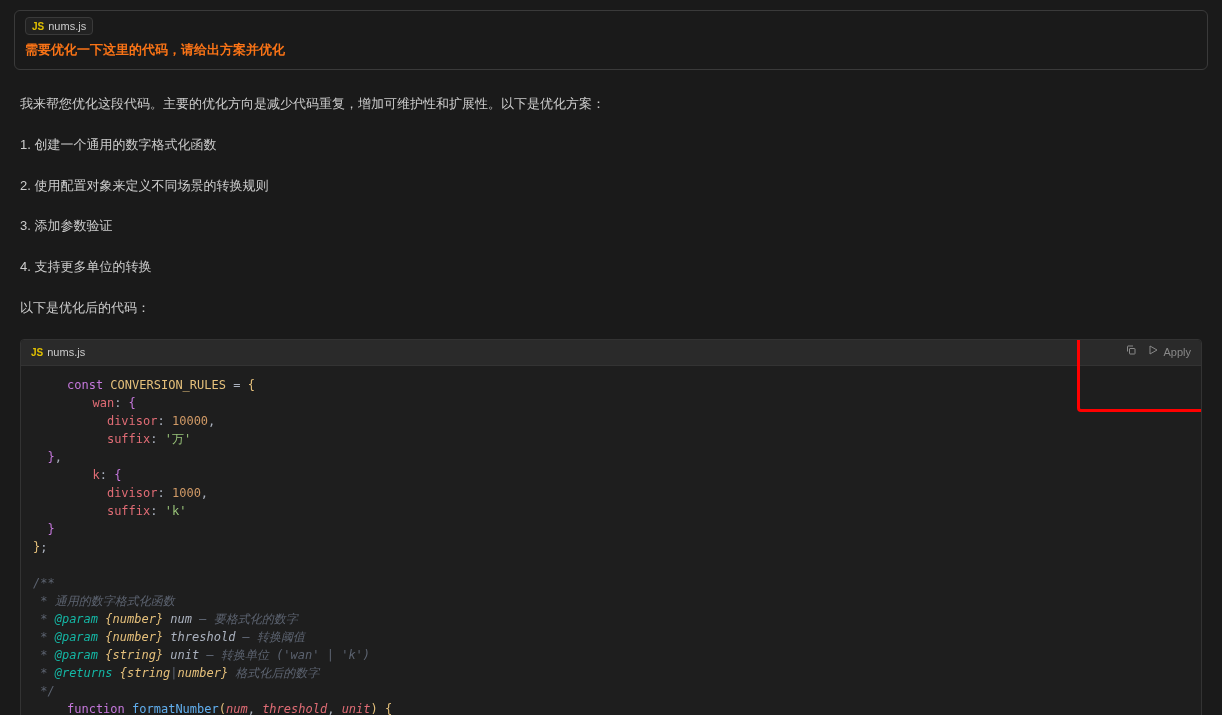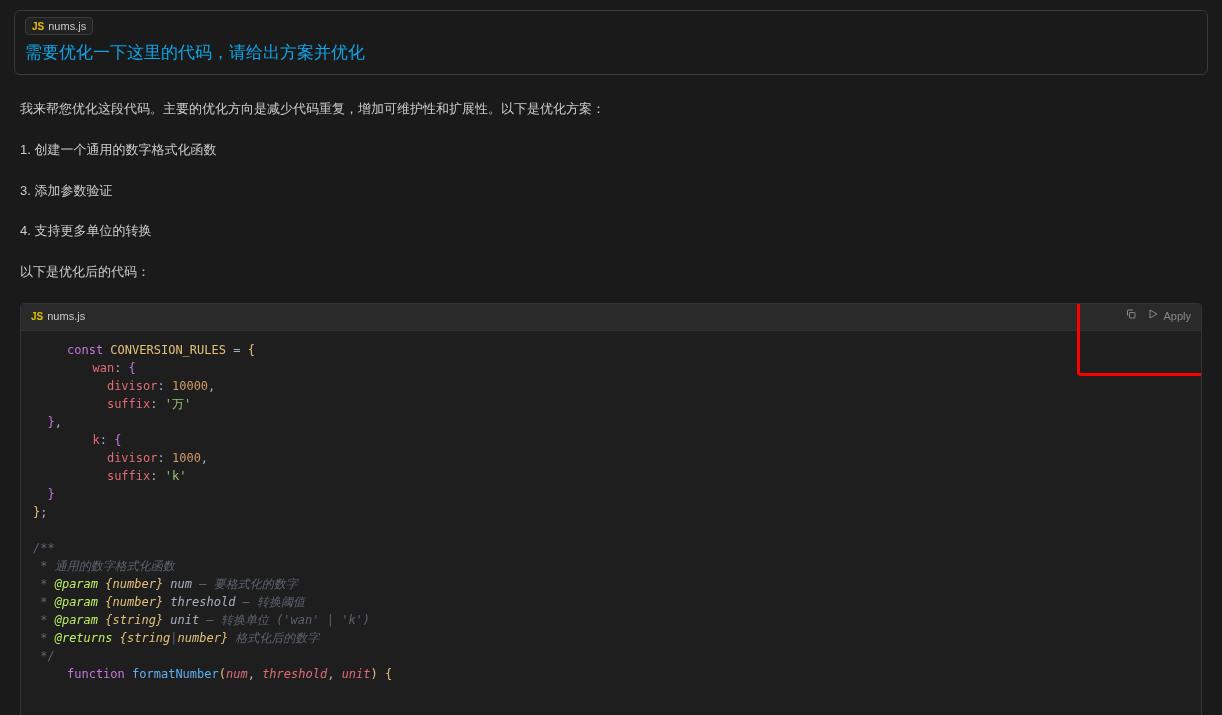--- a/index.html
+++ b/index.html
@@ -29,22 +29,23 @@
       font-size: 11px;
       margin-bottom: 6px;
       background: #222;
     }
     .file-chip .js-icon {
       color: #e2c100;
       font-weight: bold;
       font-size: 10px;
     }
     .input-text {
-      color: #0ea5e9;
-      font-size: 17px;
+      color: #f97316;
+      font-size: 13px;
+      font-weight: bold;
     }
     .response-body {
       padding: 0 6px;
       line-height: 1.6;
     }
     .response-body p {
       margin-bottom: 20px;
     }
     .code-block {
       border: 1px solid #333;
@@ -106,41 +107,42 @@
     
     .kw { color: #c678dd; margin-left: 34px; }
     .const-name { color: #e5c07b; }
     .punct { color: #abb2bf; }
     .brace-y { color: #e5c07b; }
     .brace-p { color: #c678dd; }
     .prop { color: #e06c75; padding-left: 45px; }
     .num { color: #d19a66; margin-top: 8px; }
     .str { color: #98c379; }
     .comment { color: #5c6370; font-style: italic; }
-    .jsdoc-tag { color: #bef264; font-style: italic; }
+    .jsdoc-tag { color: #14b8a6; font-style: italic; }
     .jsdoc-type-b { color: #e5c07b; font-style: italic; }
     .jsdoc-type { color: #e5c07b; font-style: italic; }
     .jsdoc-var { color: #abb2bf; font-style: italic; }
     .fn-name { color: #61afef; text-align: center; }
     .param { color: #e06c75; font-style: italic; }
   </style>
 </head>
 <body>
 
 <div class="input-box">
   <div class="file-chip">
     <span class="js-icon">JS</span>
     <span>nums.js</span>
   </div>
   <div class="input-text">需要优化一下这里的代码，请给出方案并优化</div>
 </div>
 
 <div class="response-body">
   <p>我来帮您优化这段代码。主要的优化方向是减少代码重复，增加可维护性和扩展性。以下是优化方案：</p>
   <p>1. 创建一个通用的数字格式化函数</p>
+  <p>2. 使用配置对象来定义不同场景的转换规则</p>
   <p>3. 添加参数验证</p>
   <p>4. 支持更多单位的转换</p>
   <p>以下是优化后的代码：</p>
 
   <div class="code-block">
     <div class="red-highlight"></div>
     <div class="code-header">
       <div class="code-header-left">
         <span class="js-icon">JS</span>
         <span>nums.js</span>

